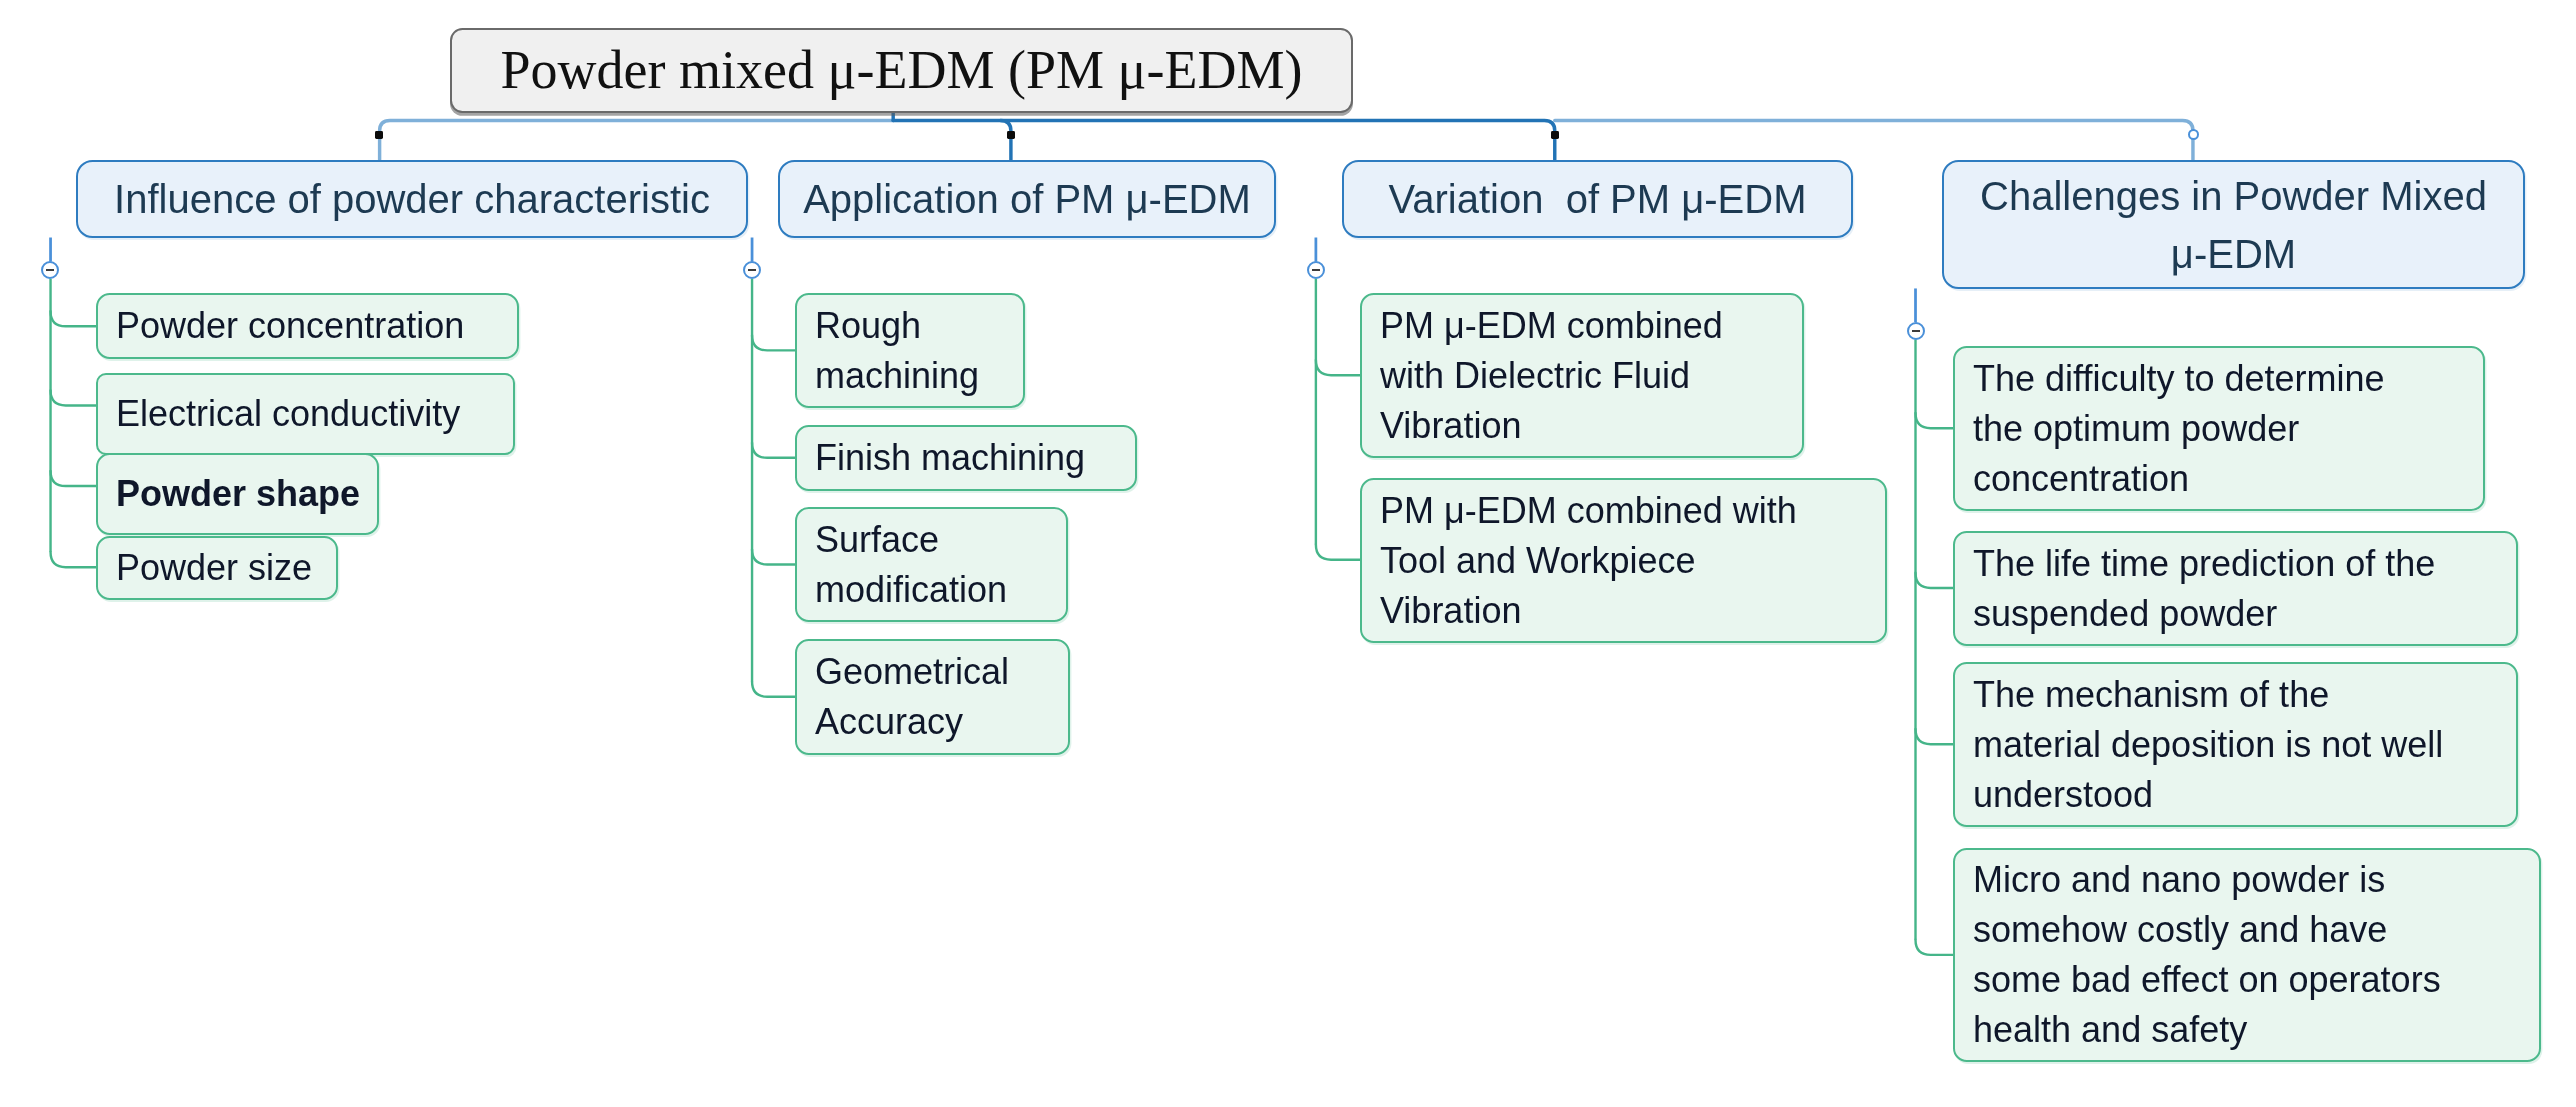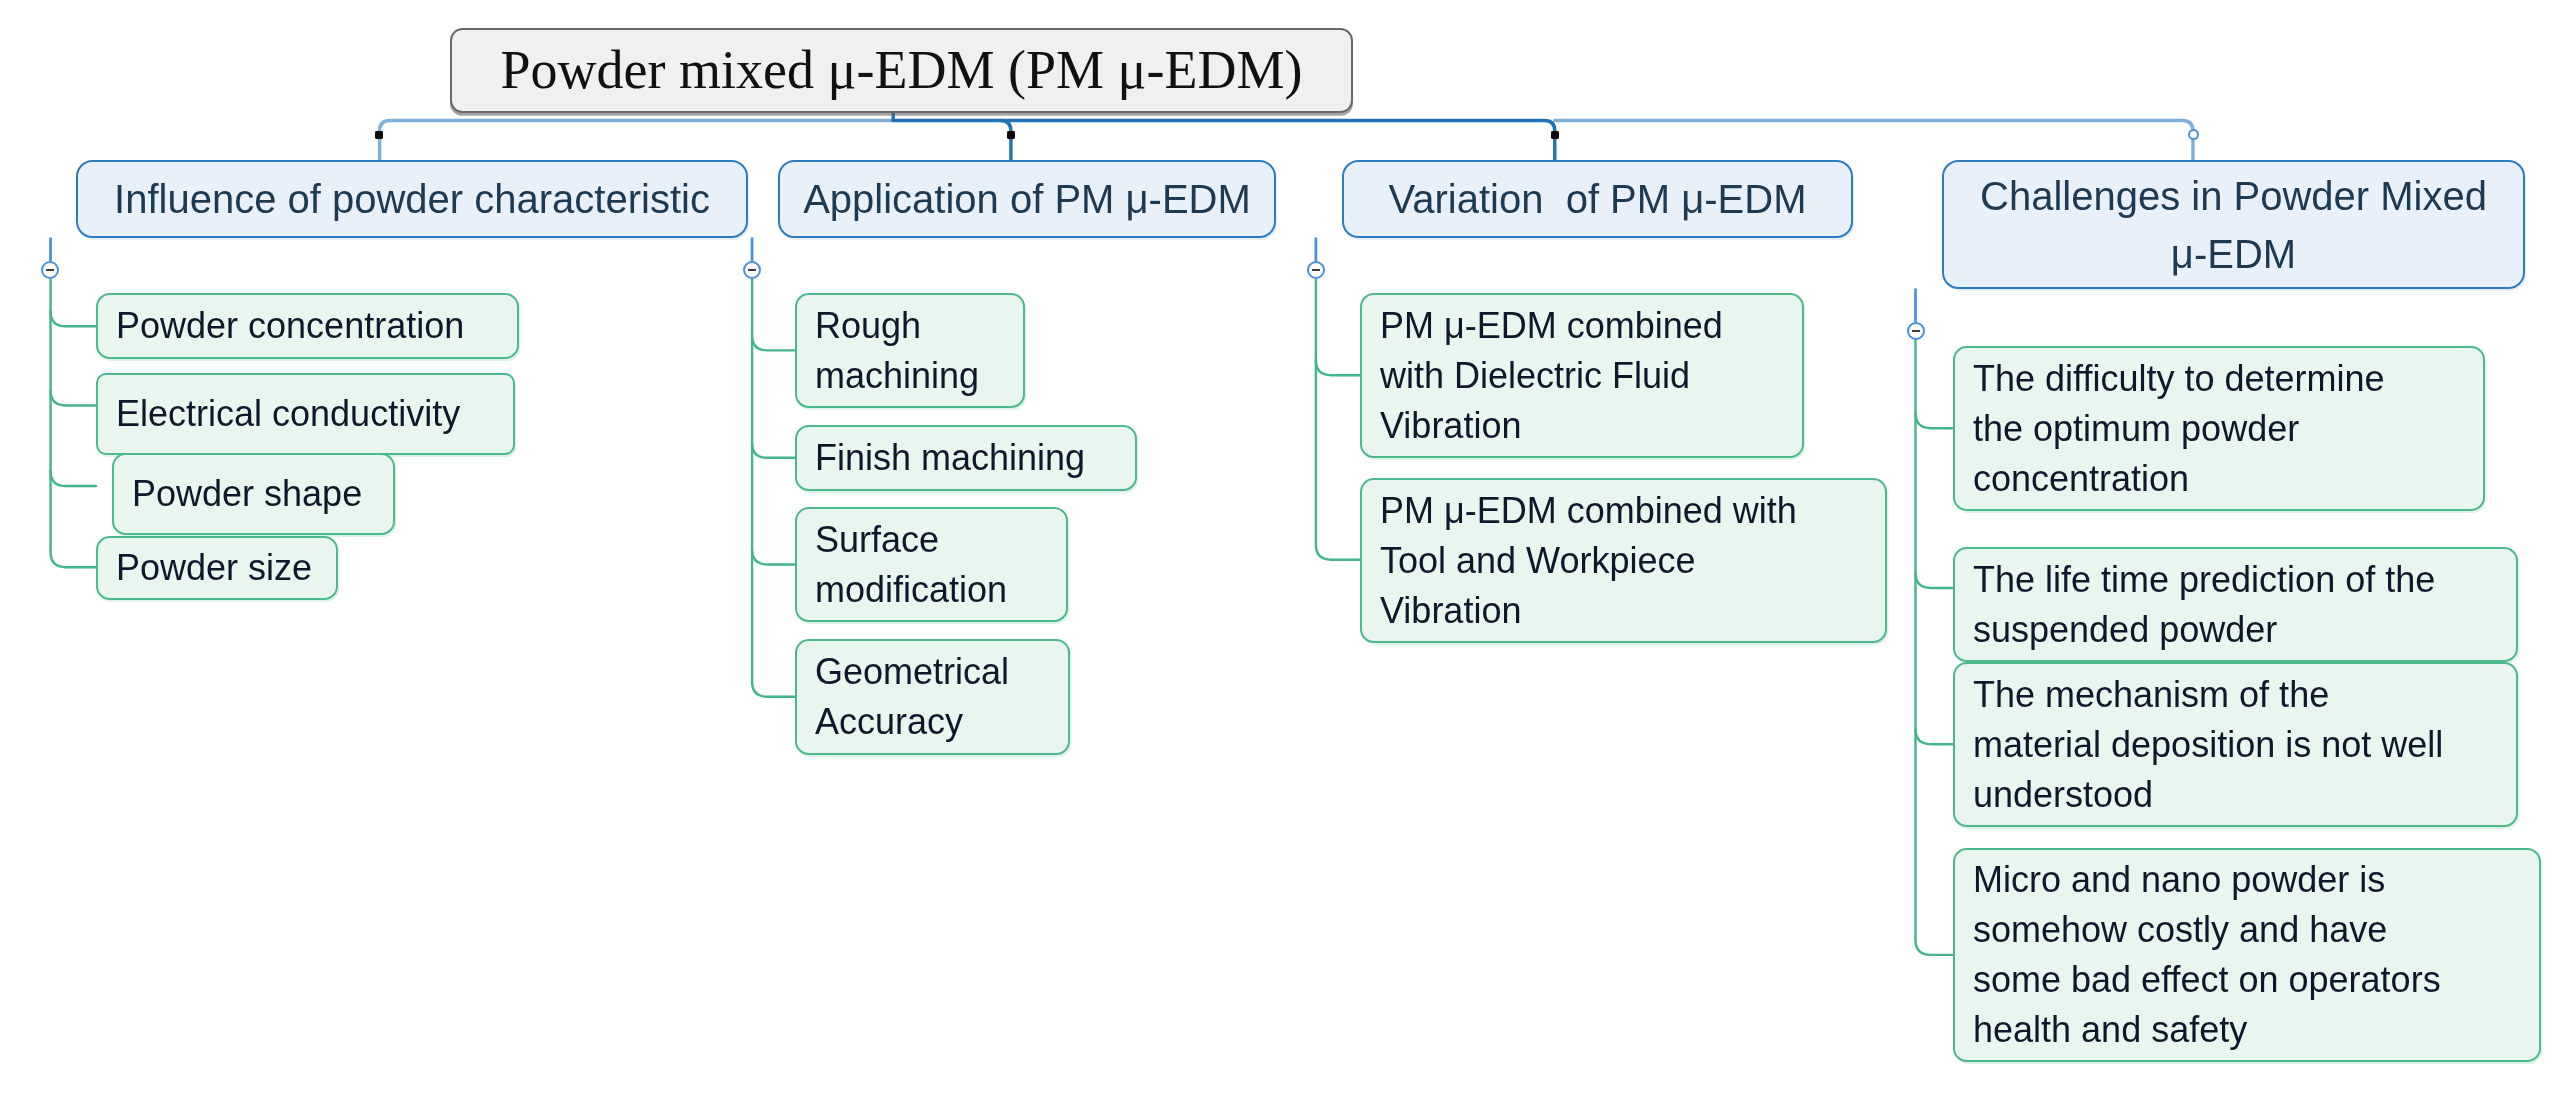--- a/index.html
+++ b/index.html
@@ -79,42 +79,42 @@
   </div>
   <div class="toggle" style="left:1307px;top:261px;">
     <span class="dash"></span>
   </div>
   <div class="toggle" style="left:1907px;top:322px;">
     <span class="dash"></span>
   </div>
 
   <div class="node child-node" style="left:96px;top:293px;width:423px;height:66px;">Powder concentration</div>
   <div class="node child-node" style="left:96px;top:373px;width:419px;height:82px;border-radius:10px;">Electrical conductivity</div>
-  <div class="node child-node" style="left:112px;top:453px;width:283px;height:82px;">Powder shape</div>
+  <div class="node child-node" style="left:96px;top:453px;width:283px;height:82px;font-weight:bold;">Powder shape</div>
   <div class="node child-node" style="left:96px;top:536px;width:242px;height:64px;">Powder size</div>
 
   <div class="node child-node" style="left:795px;top:293px;width:230px;height:115px;">Rough
 machining</div>
   <div class="node child-node" style="left:795px;top:425px;width:342px;height:66px;">Finish machining</div>
   <div class="node child-node" style="left:795px;top:507px;width:273px;height:115px;">Surface
 modification</div>
   <div class="node child-node" style="left:795px;top:639px;width:275px;height:116px;">Geometrical
 Accuracy</div>
 
   <div class="node child-node" style="left:1360px;top:293px;width:444px;height:165px;">PM μ-EDM combined
 with Dielectric Fluid
 Vibration</div>
   <div class="node child-node" style="left:1360px;top:478px;width:527px;height:165px;">PM μ-EDM combined with
 Tool and Workpiece
 Vibration</div>
 
   <div class="node child-node" style="left:1953px;top:346px;width:532px;height:165px;">The difficulty to determine
 the optimum powder
 concentration</div>
-  <div class="node child-node" style="left:1953px;top:531px;width:565px;height:115px;margin-top:16px;">The life time prediction of the
+  <div class="node child-node" style="left:1953px;top:531px;width:565px;height:115px;">The life time prediction of the
 suspended powder</div>
   <div class="node child-node" style="left:1953px;top:662px;width:565px;height:165px;">The mechanism of the
 material deposition is not well
 understood</div>
   <div class="node child-node" style="left:1953px;top:848px;width:588px;height:214px;">Micro and nano powder is
 somehow costly and have
 some bad effect on operators
 health and safety</div>
 
 </div>

